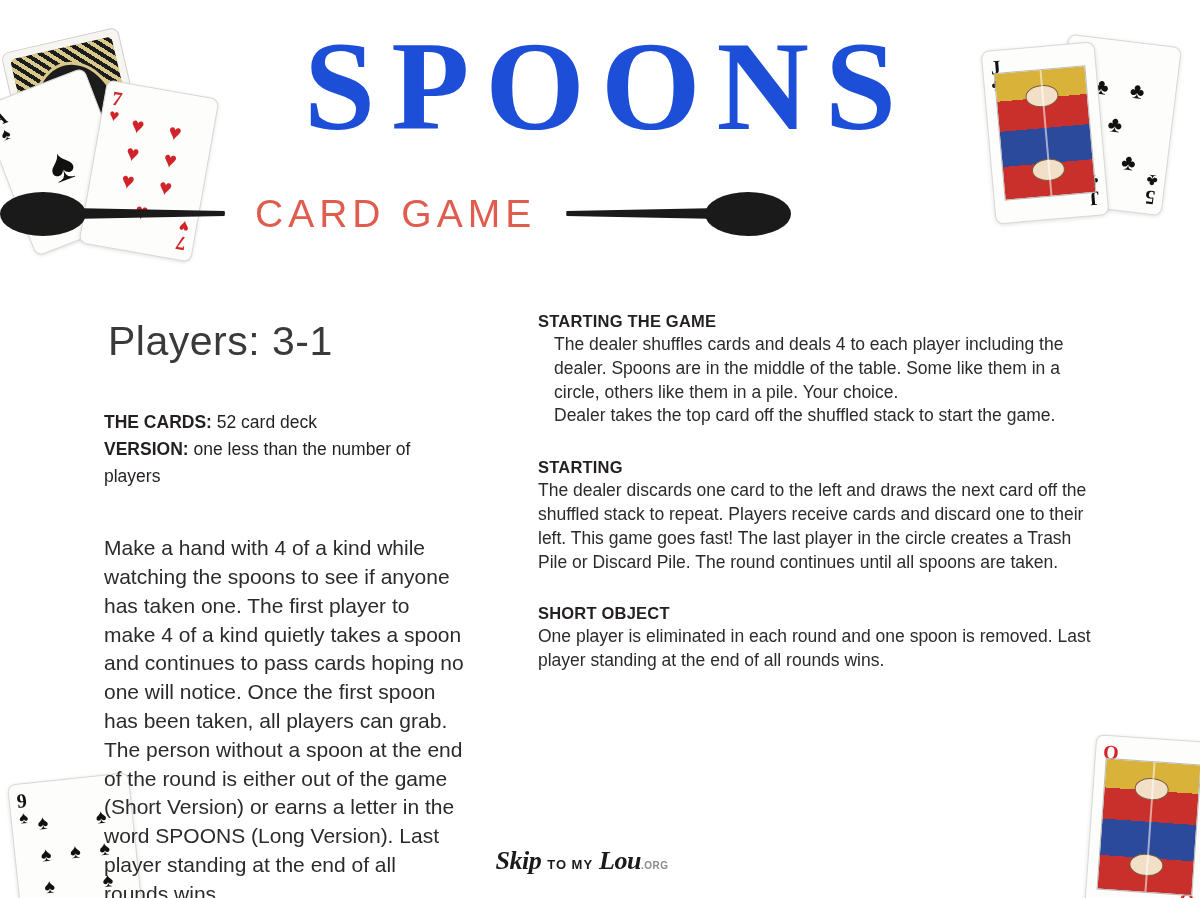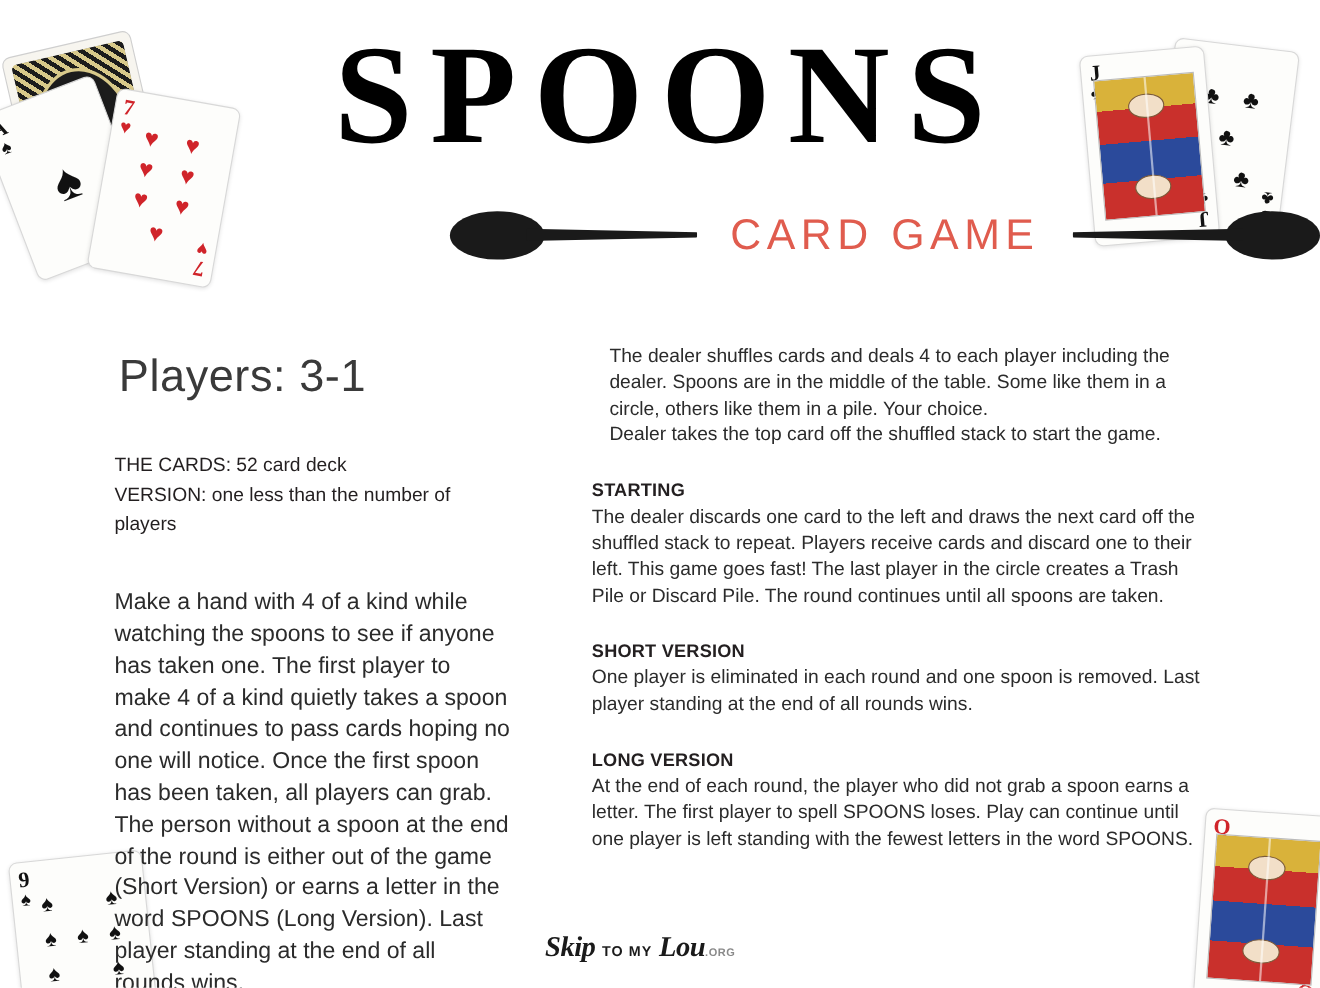--- a/index.html
+++ b/index.html
@@ -23,32 +23,32 @@
     left: 0;
     width: 1200px;
     text-align: center;
   }
   .main-title {
     font-family: "Liberation Serif", serif;
     font-weight: bold;
     font-size: 128px;
     letter-spacing: 16px;
     line-height: 1.0;
-    color: #000000;
+    color: #1d4ed8;
     margin: 0;
     padding-left: 16px;
   }
   .subtitle-row {
     position: absolute;
     top: 186px;
     left: 0;
     width: 1200px;
     display: flex;
     align-items: center;
-    justify-content: flex-end;
+    justify-content: flex-start;
     gap: 30px;
   }
   .subtitle {
     font-family: "Liberation Sans", sans-serif;
     font-size: 39px;
     letter-spacing: 5px;
     color: #e05c4e;
     white-space: nowrap;
   }
 
@@ -108,21 +108,21 @@
     color: #3a3a3a;
     margin: 0 0 44px 4px;
     letter-spacing: 0.5px;
   }
 
   .kv {
     font-size: 17.5px;
     line-height: 1.55;
     margin: 0;
   }
-  .kv b { font-weight: normal; }
+  .kv b { font-weight: bold; }
 
   .blk { margin-top: 42px; }
   .blk:first-child { margin-top: 0; }
 
   .h { 
     font-size: 17px;
     font-weight: bold;
     margin: 0 0 2px 0;
     letter-spacing: 0.2px;
   }
@@ -407,32 +407,29 @@
     <b>VERSION:</b><span>  one less than the number of players</span>
   </p>
 
   <div class="blk" style="margin-top:44px;">
     <p class="p">Make a hand with 4 of a kind while watching the spoons to see if anyone has taken one. The first player to make 4 of a kind quietly takes a spoon and continues to pass cards hoping no one will notice. Once the first spoon has been taken, all players can grab. The person without a spoon at the end of the round is either out of the game (Short Version) or earns a letter in the word SPOONS (Long Version). Last player standing at the end of all rounds wins.</p>
   </div>
 </div>
 
 <div class="col-right">
   <div class="blk first">
+    <div class="h">STARTING THE GAME</div>
     <p class="p" style="white-space:pre-line;margin-left:16px;">The dealer shuffles cards and deals 4 to each player including the dealer. Spoons are in the middle of the table. Some like them in a circle, others like them in a pile. Your choice.
 Dealer takes the top card off the shuffled stack to start the game.</p>
   </div>
   <div class="blk">
     <div class="h">STARTING</div>
     <p class="p">The dealer discards one card to the left and draws the next card off the shuffled stack to repeat. Players receive cards and discard one to their left. This game goes fast! The last player in the circle creates a Trash Pile or Discard Pile. The round continues until all spoons are taken.</p>
   </div>
   <div class="blk">
-    <div class="h">SHORT VERSION</div>
+    <div class="h">SHORT OBJECT</div>
     <p class="p">One player is eliminated in each round and one spoon is removed. Last player standing at the end of all rounds wins.</p>
-  </div>
-  <div class="blk">
-    <div class="h">LONG VERSION</div>
-    <p class="p">At the end of each round, the player who did not grab a spoon earns a letter. The first player to spell SPOONS loses. Play can continue until one player is left standing with the fewest letters in the word SPOONS.</p>
   </div>
 </div>
 
 <div class="footer">
   <span class="logo"><span>Skip</span> <span class="small">TO MY</span> <span>Lou</span><span class="tld">.ORG</span></span>
 </div>
 
 </body></html>

